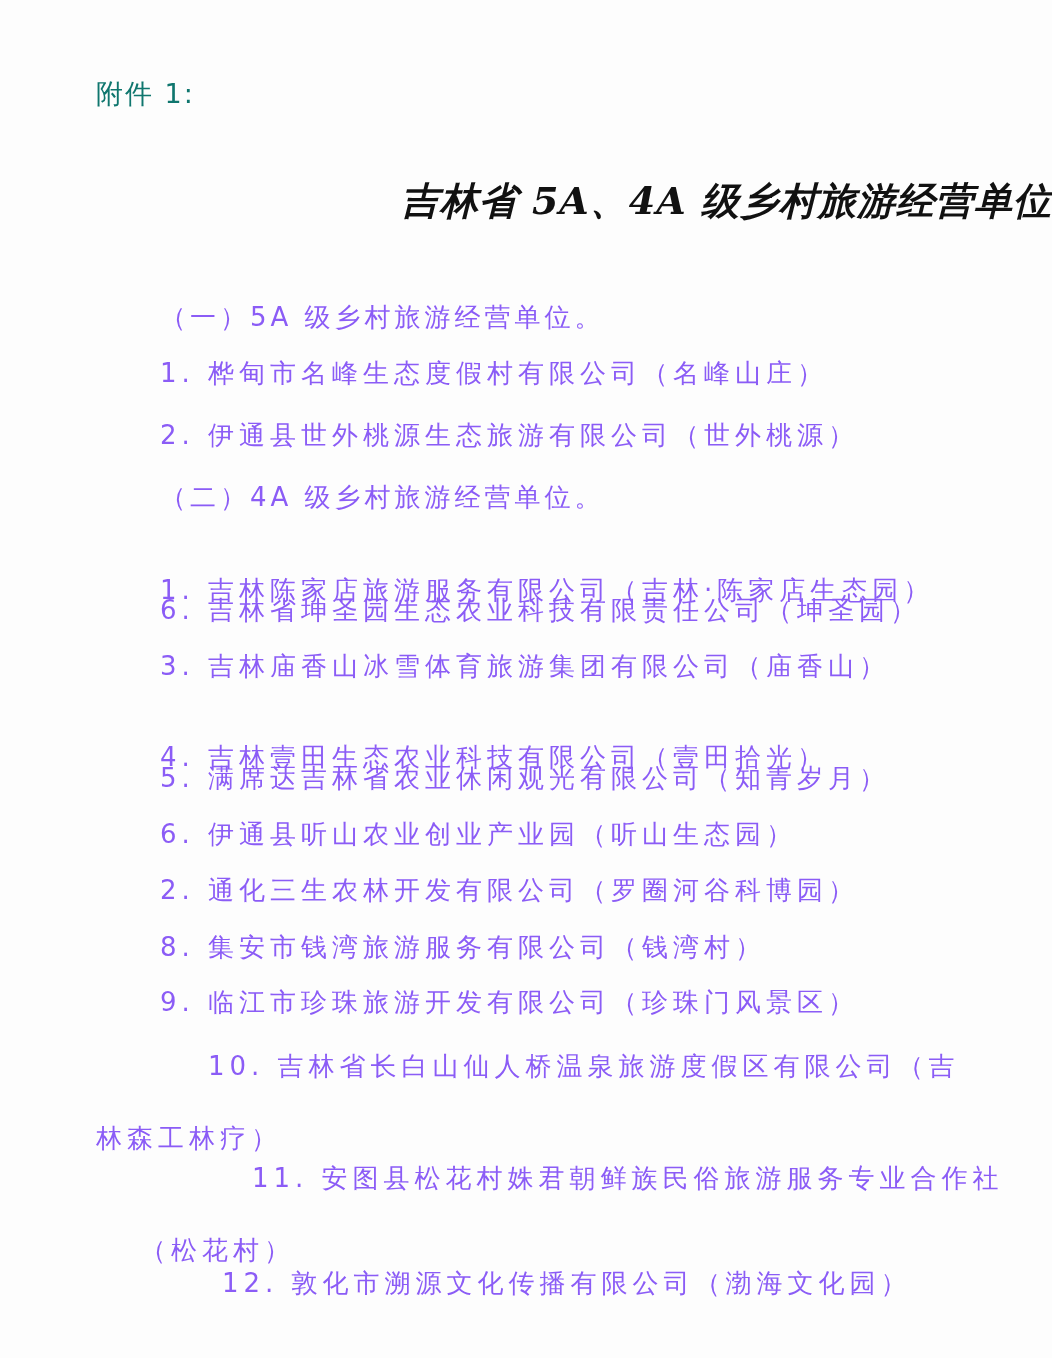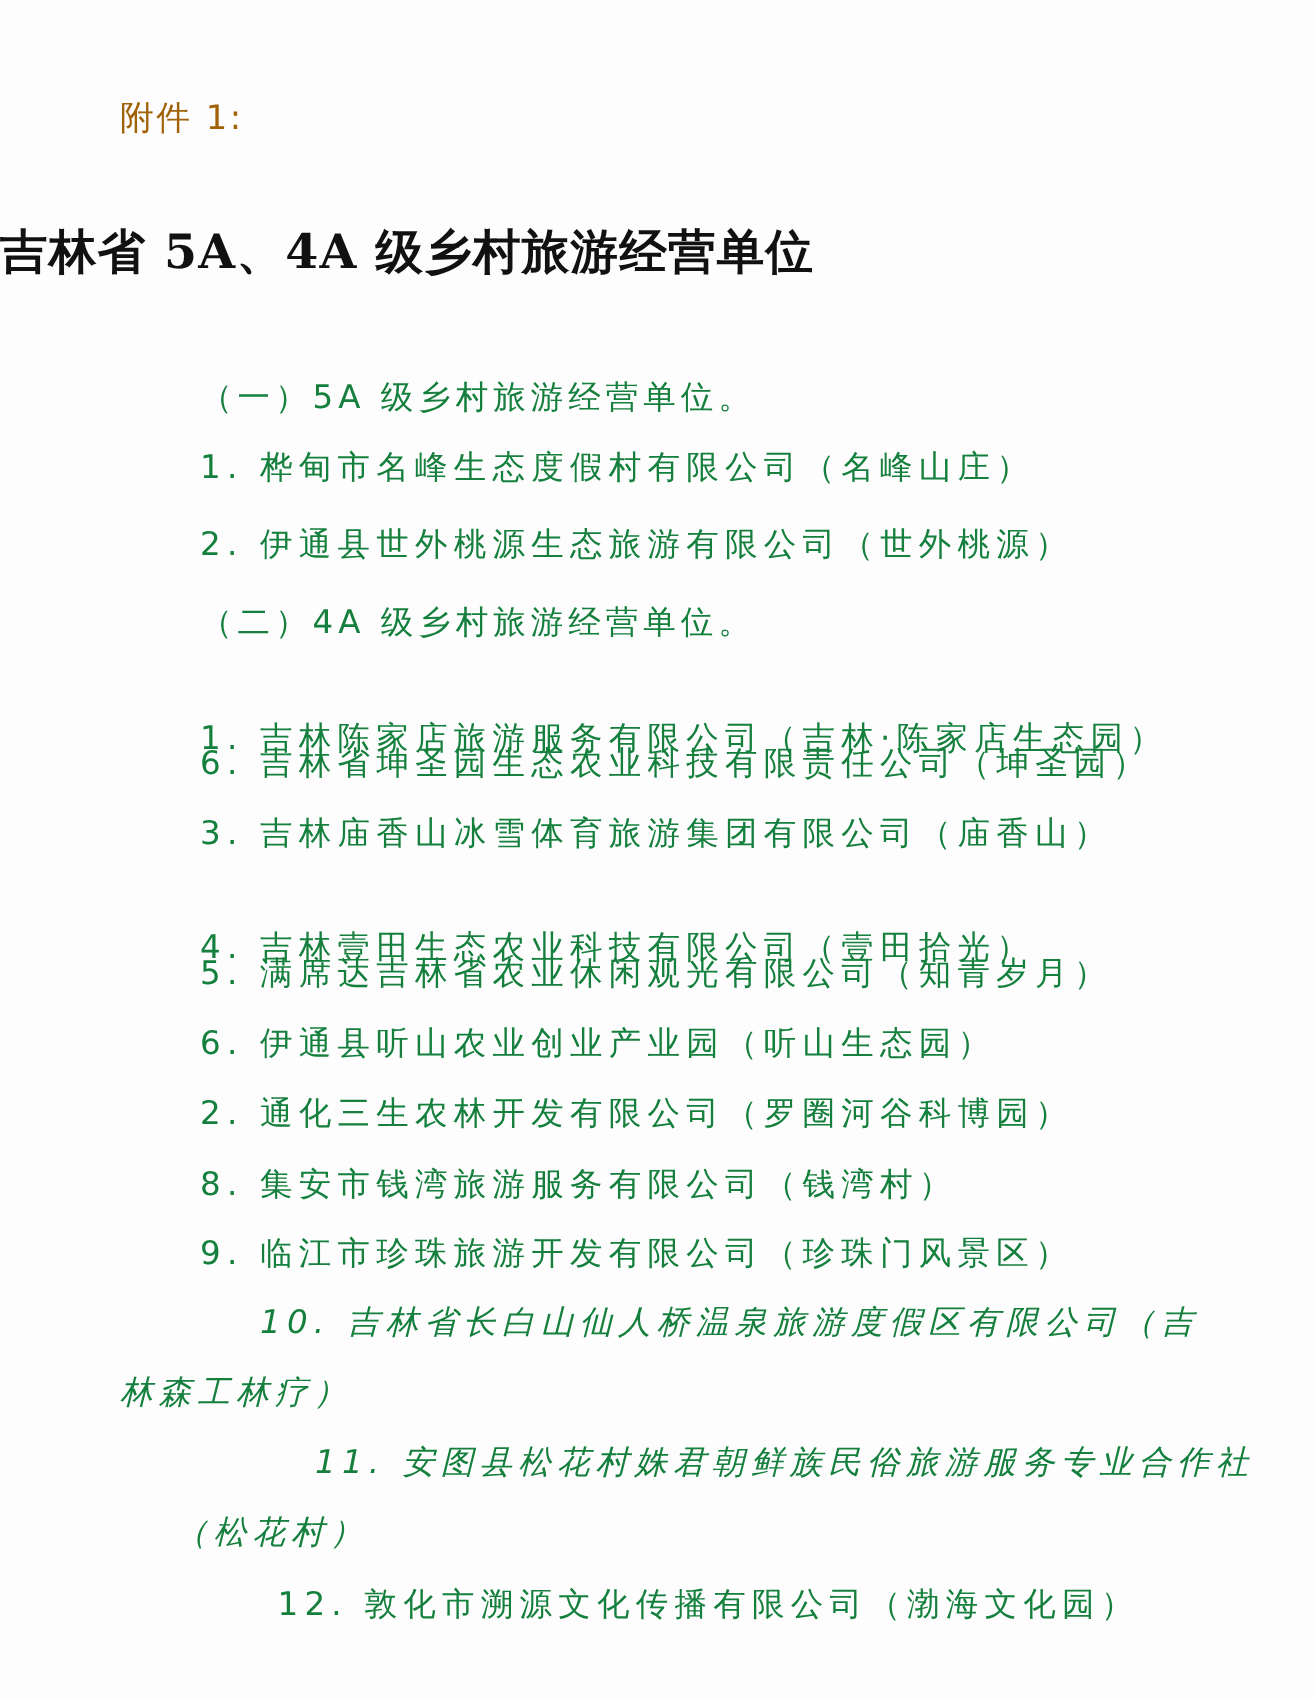--- a/index.html
+++ b/index.html
@@ -6,34 +6,34 @@
   body {
     width: 1052px; height: 1358px;
     background: #fdfdfd;
     color: #1a1a1a;
     font-family: "DejaVu Sans", "Liberation Sans", sans-serif;
     position: relative;
     overflow: hidden;
   }
   .attach {
     position: absolute; left: 96px; top: 76px;
-    font-size: 27px; letter-spacing: 2px; color: #a16207;
+    font-size: 27px; letter-spacing: 2px; color: #0f766e;
   }
   .title {
     position: absolute; left: 0; right: 0; top: 176px;
-    text-align: left;
+    text-align: right;
     font-family: "DejaVu Serif", "Liberation Serif", serif;
-    font-weight: bold; font-size: 38px; letter-spacing: 1px; color: #111;
+    font-weight: bold; font-size: 38px; letter-spacing: 1px; color: #111; font-style: italic;
   }
   .line {
-    position: absolute; font-size: 26px; letter-spacing: 5px; white-space: nowrap; color: #15803d;
+    position: absolute; font-size: 26px; letter-spacing: 5px; white-space: nowrap; color: #8b5cf6;
   }
   .section { left: 160px; letter-spacing: 4px; }
   .item { left: 160px; }
-  .item-wide { left: 96px; width: 880px; white-space: normal; line-height: 56px; text-indent: 112px; font-style: italic; }
+  .item-wide { left: 96px; width: 880px; white-space: normal; line-height: 72px; text-indent: 112px; }
 </style>
 </head>
 <body>
 
 <div class="attach">附件 1:</div>
 <div class="title">吉林省 5A、4A 级乡村旅游经营单位</div>
 
 <div class="line section" style="top:300px;">（一）5A 级乡村旅游经营单位。</div>
 <div class="line item" style="top:356px;">1. 桦甸市名峰生态度假村有限公司（名峰山庄）</div>
 <div class="line item" style="top:418px;">2. 伊通县世外桃源生态旅游有限公司（世外桃源）</div>

